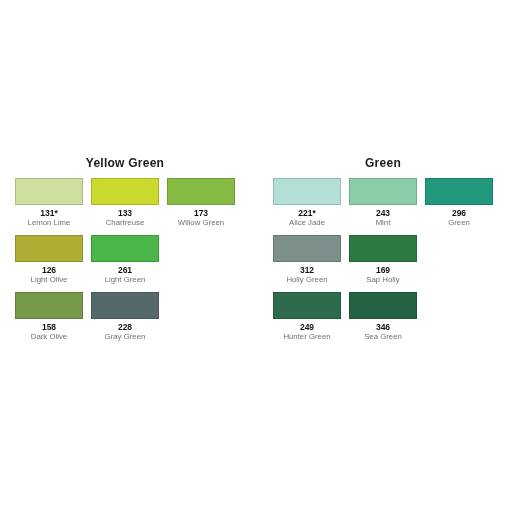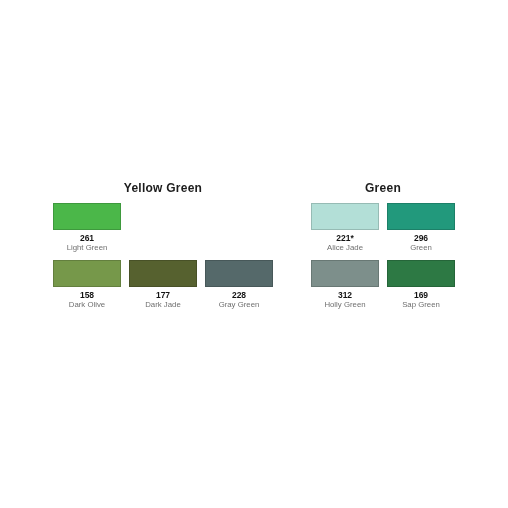--- a/index.html
+++ b/index.html
@@ -96,69 +96,101 @@
 </head>
 <body style="background: rgb(255, 255, 255);">
 
 <div id="chart-root">
   <div class="groups">
       <div class="group">
         <div class="group-title">Yellow Green</div>
         <div class="swatch-rows">
           <div class="swatch-row">
             <div class="swatch-cell">
+              <div class="swatch-chip" style="background: rgb(207, 223, 160);"></div>
+              <div class="swatch-code">131*</div>
+              <div class="swatch-name">Lemon Lime</div>
+            </div>
+            <div class="swatch-cell">
+              <div class="swatch-chip" style="background: rgb(202, 218, 46);"></div>
+              <div class="swatch-code">133</div>
+              <div class="swatch-name">Chartreuse</div>
+            </div>
+            <div class="swatch-cell">
+              <div class="swatch-chip" style="background: rgb(133, 187, 67);"></div>
+              <div class="swatch-code">173</div>
+              <div class="swatch-name">Willow Green</div>
+            </div>
+          </div>
+          <div class="swatch-row">
+            <div class="swatch-cell">
+              <div class="swatch-chip" style="background: rgb(174, 174, 52);"></div>
+              <div class="swatch-code">126</div>
+              <div class="swatch-name">Light Olive</div>
+            </div>
+            <div class="swatch-cell">
               <div class="swatch-chip" style="background: rgb(75, 183, 73);"></div>
               <div class="swatch-code">261</div>
               <div class="swatch-name">Light Green</div>
             </div>
           </div>
           <div class="swatch-row">
             <div class="swatch-cell">
               <div class="swatch-chip" style="background: rgb(118, 152, 74);"></div>
               <div class="swatch-code">158</div>
               <div class="swatch-name">Dark Olive</div>
-            </div>
-            <div class="swatch-cell">
-              <div class="swatch-chip" style="background: rgb(86, 97, 47);"></div>
-              <div class="swatch-code">177</div>
-              <div class="swatch-name">Dark Jade</div>
             </div>
             <div class="swatch-cell">
               <div class="swatch-chip" style="background: rgb(85, 105, 106);"></div>
               <div class="swatch-code">228</div>
               <div class="swatch-name">Gray Green</div>
             </div>
           </div>
         </div>
       </div>
       <div class="group">
         <div class="group-title">Green</div>
         <div class="swatch-rows">
           <div class="swatch-row">
             <div class="swatch-cell">
               <div class="swatch-chip" style="background: rgb(179, 223, 215);"></div>
               <div class="swatch-code">221*</div>
               <div class="swatch-name">Alice Jade</div>
             </div>
             <div class="swatch-cell">
+              <div class="swatch-chip" style="background: rgb(139, 205, 169);"></div>
+              <div class="swatch-code">243</div>
+              <div class="swatch-name">Mint</div>
+            </div>
+            <div class="swatch-cell">
               <div class="swatch-chip" style="background: rgb(34, 153, 124);"></div>
               <div class="swatch-code">296</div>
               <div class="swatch-name">Green</div>
             </div>
           </div>
           <div class="swatch-row">
             <div class="swatch-cell">
               <div class="swatch-chip" style="background: rgb(125, 143, 139);"></div>
               <div class="swatch-code">312</div>
               <div class="swatch-name">Holly Green</div>
             </div>
             <div class="swatch-cell">
               <div class="swatch-chip" style="background: rgb(45, 121, 68);"></div>
               <div class="swatch-code">169</div>
-              <div class="swatch-name">Sap Green</div>
+              <div class="swatch-name">Sap Holly</div>
             </div>
           </div>
           <div class="swatch-row">
+            <div class="swatch-cell">
+              <div class="swatch-chip" style="background: rgb(45, 107, 75);"></div>
+              <div class="swatch-code">249</div>
+              <div class="swatch-name">Hunter Green</div>
+            </div>
+            <div class="swatch-cell">
+              <div class="swatch-chip" style="background: rgb(37, 98, 66);"></div>
+              <div class="swatch-code">346</div>
+              <div class="swatch-name">Sea Green</div>
+            </div>
           </div>
         </div>
       </div>
     </div>
 </div>
 
 </body></html>

